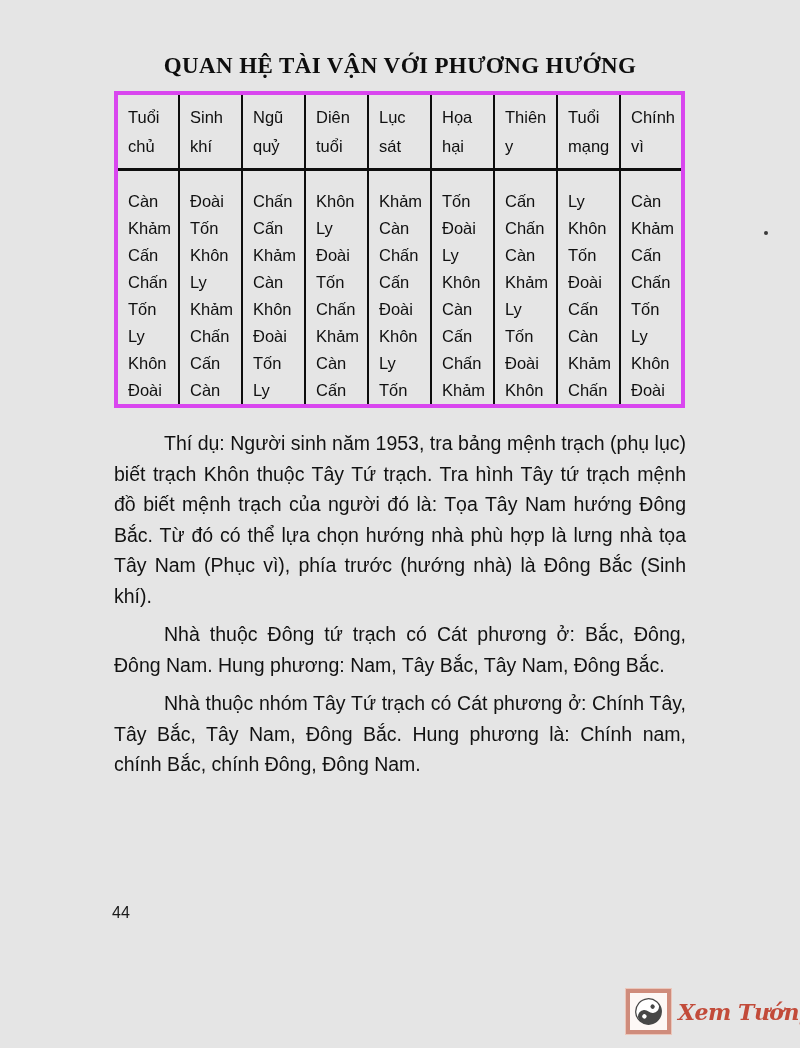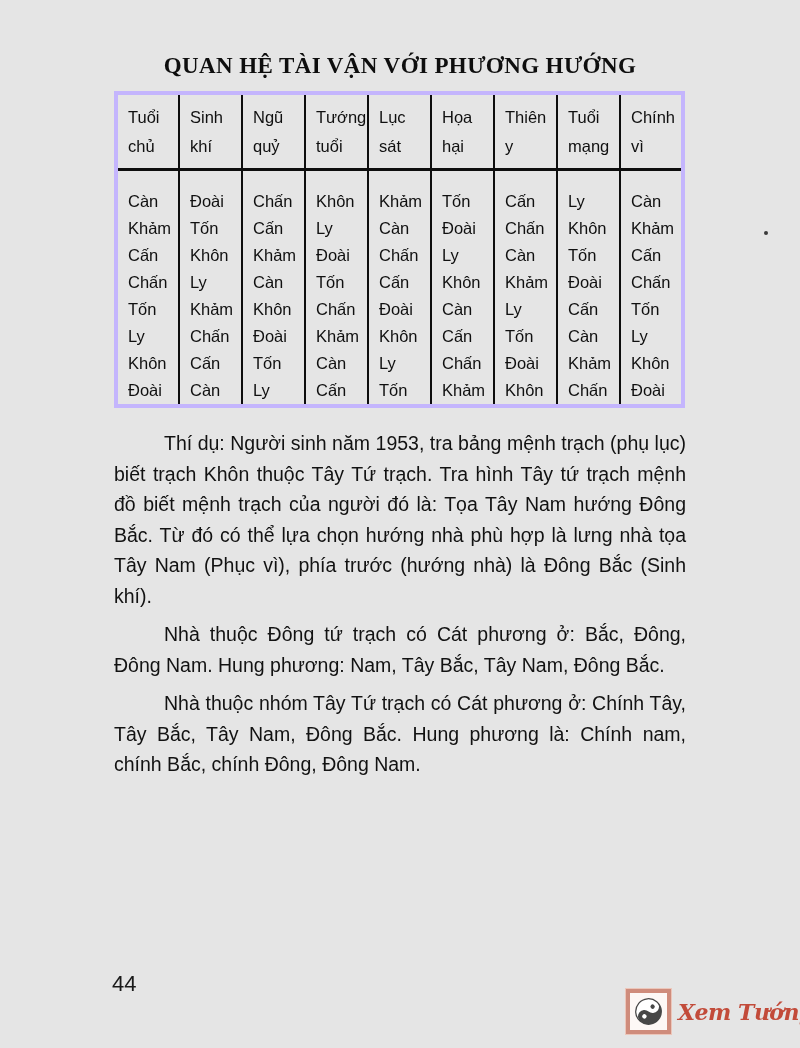--- a/index.html
+++ b/index.html
@@ -8,41 +8,41 @@
     font-family:"Liberation Sans", sans-serif; color:#161616; overflow:hidden;
   }
   .title {
     position:absolute; top:53px; left:0; width:100%; margin:0;
     text-align:center; font-family:"Liberation Serif", serif;
     font-size:23px; font-weight:bold; letter-spacing:0.4px; color:#0e0e0e;
   }
   .tablewrap { position:absolute; left:114px; top:91px; width:571px; height:309px; }
   table.mtable {
     width:100%; height:100%; border-collapse:collapse; table-layout:fixed;
-    border:4px solid #c4b5fd;
+    border:4px solid #d946ef;
   }
   table.mtable th {
     border-bottom:3px solid #0d0d0d; font-weight:normal; text-align:left;
     vertical-align:top; padding:8px 1px 7px 10px; font-size:16.5px; color:#101010;
   }
   table.mtable th div { line-height:29px; }
   table.mtable th:not(:last-child), table.mtable td:not(:last-child) {
     border-right:2px solid #0d0d0d;
   }
   table.mtable tbody td {
     text-align:left; vertical-align:top; padding:0 1px 0 10px;
     font-size:16.5px; line-height:27px; color:#101010; white-space:nowrap; overflow:hidden;
   }
   table.mtable tbody tr:first-child td { padding-top:17px; }
   .bodytext {
     position:absolute; left:114px; top:428px; width:572px;
     font-size:19.5px; line-height:30.5px; text-align:justify; color:#121212;
   }
   .bodytext p { margin:0 0 8px 0; text-indent:50px; }
-  .pagenum { position:absolute; left:112px; top:971px; font-size:22px; color:#1a1a1a; }
+  .pagenum { position:absolute; left:112px; top:904px; font-size:16px; color:#1a1a1a; }
   .speck { position:absolute; left:764px; top:231px; width:4px; height:4px; border-radius:50%; background:#3a3a3a; }
   .watermark { position:absolute; left:626px; top:989px; display:flex; align-items:center; gap:7px; cursor:pointer; }
   .wm-box {
     width:37px; height:37px; border:4px solid #cf8c7c; background:#fdf8f6;
     display:flex; align-items:center; justify-content:center;
     box-shadow:0 0 0 1px #ecc6ba;
   }
   .wm-text {
     font-family:"DejaVu Serif", serif; font-style:italic; font-weight:bold;
     font-size:22px; color:#c24b3a; letter-spacing:-0.5px; white-space:nowrap;
@@ -65,21 +65,21 @@
             </th>
             <th>
               <div>Sinh</div>
               <div>khí</div>
             </th>
             <th>
               <div>Ngũ</div>
               <div>quỷ</div>
             </th>
             <th>
-              <div>Tướng</div>
+              <div>Diên</div>
               <div>tuổi</div>
             </th>
             <th>
               <div>Lục</div>
               <div>sát</div>
             </th>
             <th>
               <div>Họa</div>
               <div>hại</div>
             </th>

